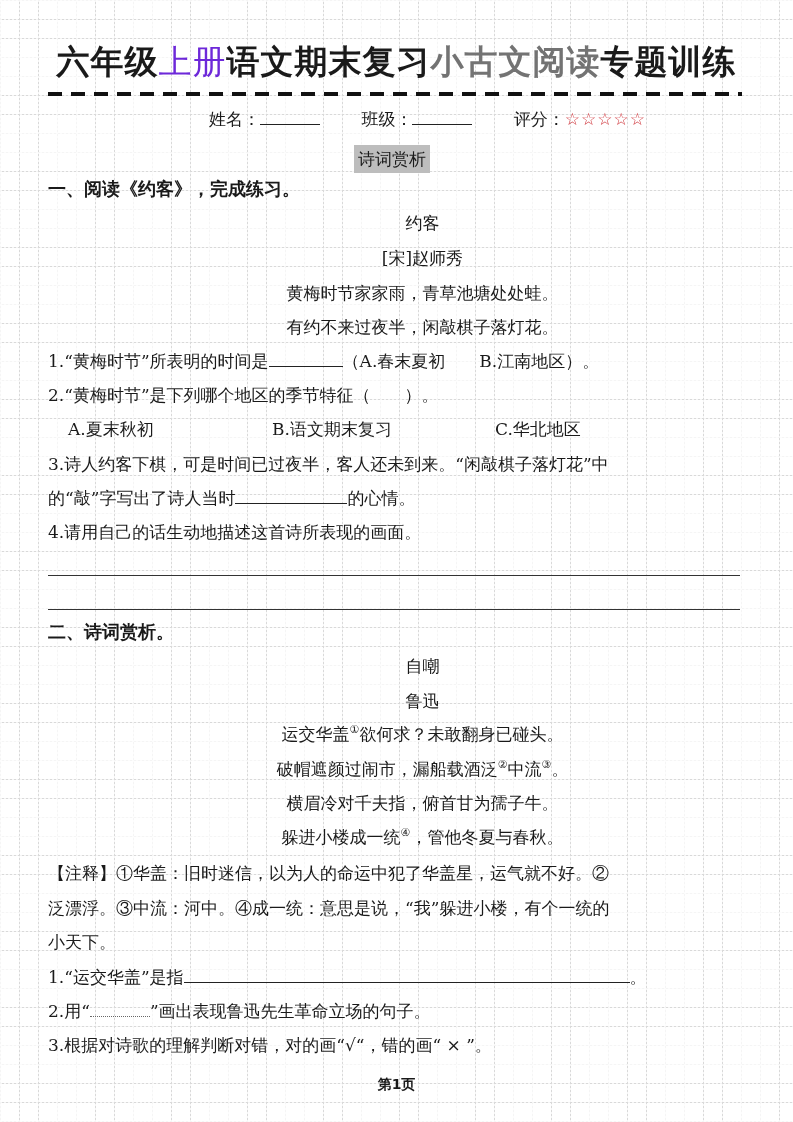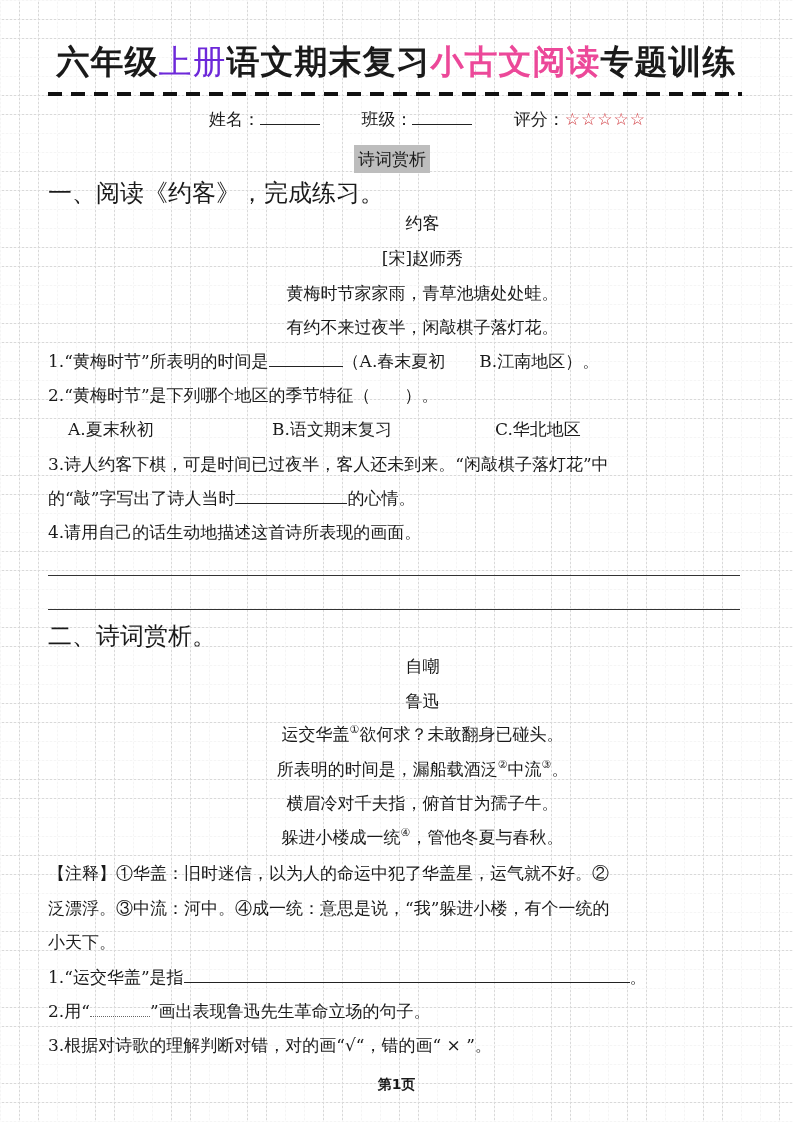--- a/index.html
+++ b/index.html
@@ -28,21 +28,21 @@
   .title {
     left: 0; width: 793px; top: 40px;
     text-align: center;
     font-family: "DejaVu Sans", "Liberation Sans", sans-serif;
     font-size: 33px;
     font-weight: bold;
     letter-spacing: 1px;
     white-space: nowrap;
   }
   .title .light { font-weight: normal; color: #6d28d9; }
-  .title .red { color: #ec4899; }
+  .title .red { color: #737373; }
   .dash-rule {
     left: 48px; width: 694px; top: 92px; height: 4px;
     background-image: repeating-linear-gradient(to right, #111 0 14px, transparent 14px 23px);
   }
   .info-row {
     top: 108px; left: 0; width: 793px;
     text-align: center;
     font-family: "DejaVu Sans", "Liberation Sans", sans-serif;
     font-size: 17px;
     white-space: nowrap;
@@ -57,22 +57,22 @@
   .badge {
     left: 354px; top: 145px; height: 28px; line-height: 28px;
     padding: 0 4px;
     background: #bdbdbd;
     font-family: "DejaVu Sans", "Liberation Sans", sans-serif;
     font-size: 17px;
   }
   .section-head {
     left: 48px;
     font-family: "DejaVu Sans", "Liberation Sans", sans-serif;
-    font-size: 24px;
-    font-weight: normal;
+    font-size: 18px;
+    font-weight: bold;
     white-space: nowrap;
   }
   .center-line {
     left: 0; width: 793px; text-align: center;
     font-size: 17px; white-space: nowrap; padding-left: 26px;
   }
   .line {
     left: 48px; font-size: 17px; white-space: nowrap;
   }
   .u-blank {
@@ -134,21 +134,21 @@
 <div class="abs answer-line" style="top:575px"></div>
 <div class="abs answer-line" style="top:609px"></div>
 
 <div class="abs section-head" style="top:620px">二、诗词赏析。</div>
 <div class="abs center-line" style="top:655px">自嘲</div>
 <div class="abs center-line" style="top:690px">鲁迅</div>
 <div class="abs center-line" style="top:723px">
   <span>运交华盖</span><sup class="fn">①</sup><span>欲何求？未敢翻身已碰头。</span>
 </div>
 <div class="abs center-line" style="top:758px">
-  <span>所表明的时间是，漏船载酒泛</span><sup class="fn">②</sup><span>中流</span><sup class="fn">③</sup><span>。</span>
+  <span>破帽遮颜过闹市，漏船载酒泛</span><sup class="fn">②</sup><span>中流</span><sup class="fn">③</sup><span>。</span>
 </div>
 <div class="abs center-line" style="top:792px">横眉冷对千夫指，俯首甘为孺子牛。</div>
 <div class="abs center-line" style="top:826px">
   <span>躲进小楼成一统</span><sup class="fn">④</sup><span>，管他冬夏与春秋。</span>
 </div>
 <div class="abs line" style="top:862px">【注释】①华盖：旧时迷信，以为人的命运中犯了华盖星，运气就不好。②</div>
 <div class="abs line" style="top:897px">泛漂浮。③中流：河中。④成一统：意思是说，“我”躲进小楼，有个一统的</div>
 <div class="abs line" style="top:931px">小天下。</div>
 
 <div class="abs line" style="top:966px">

